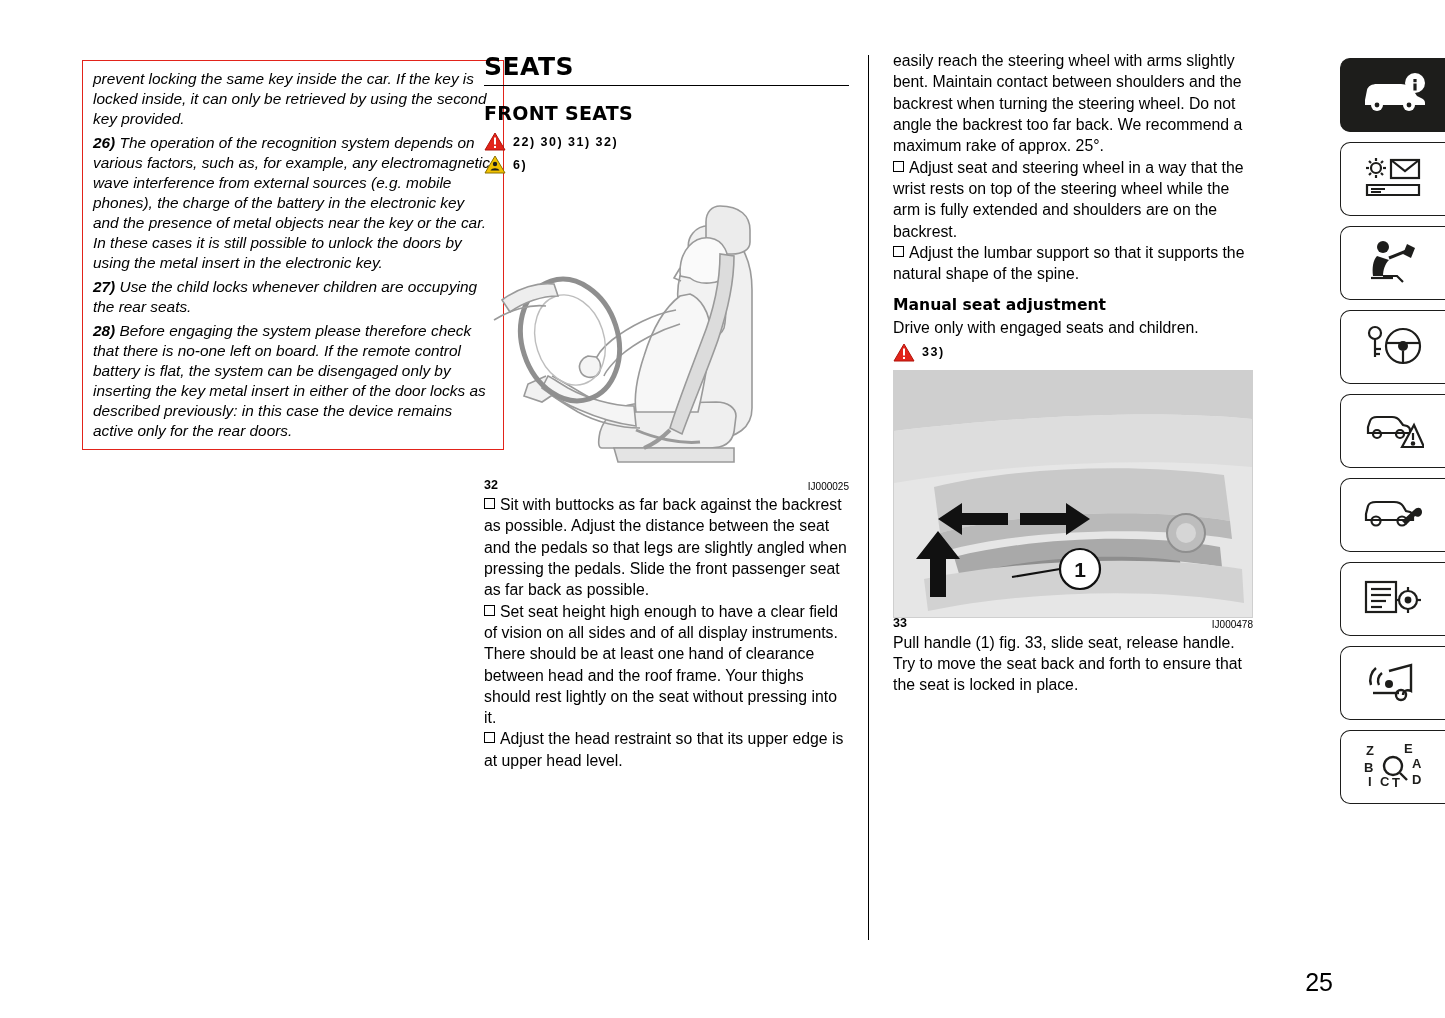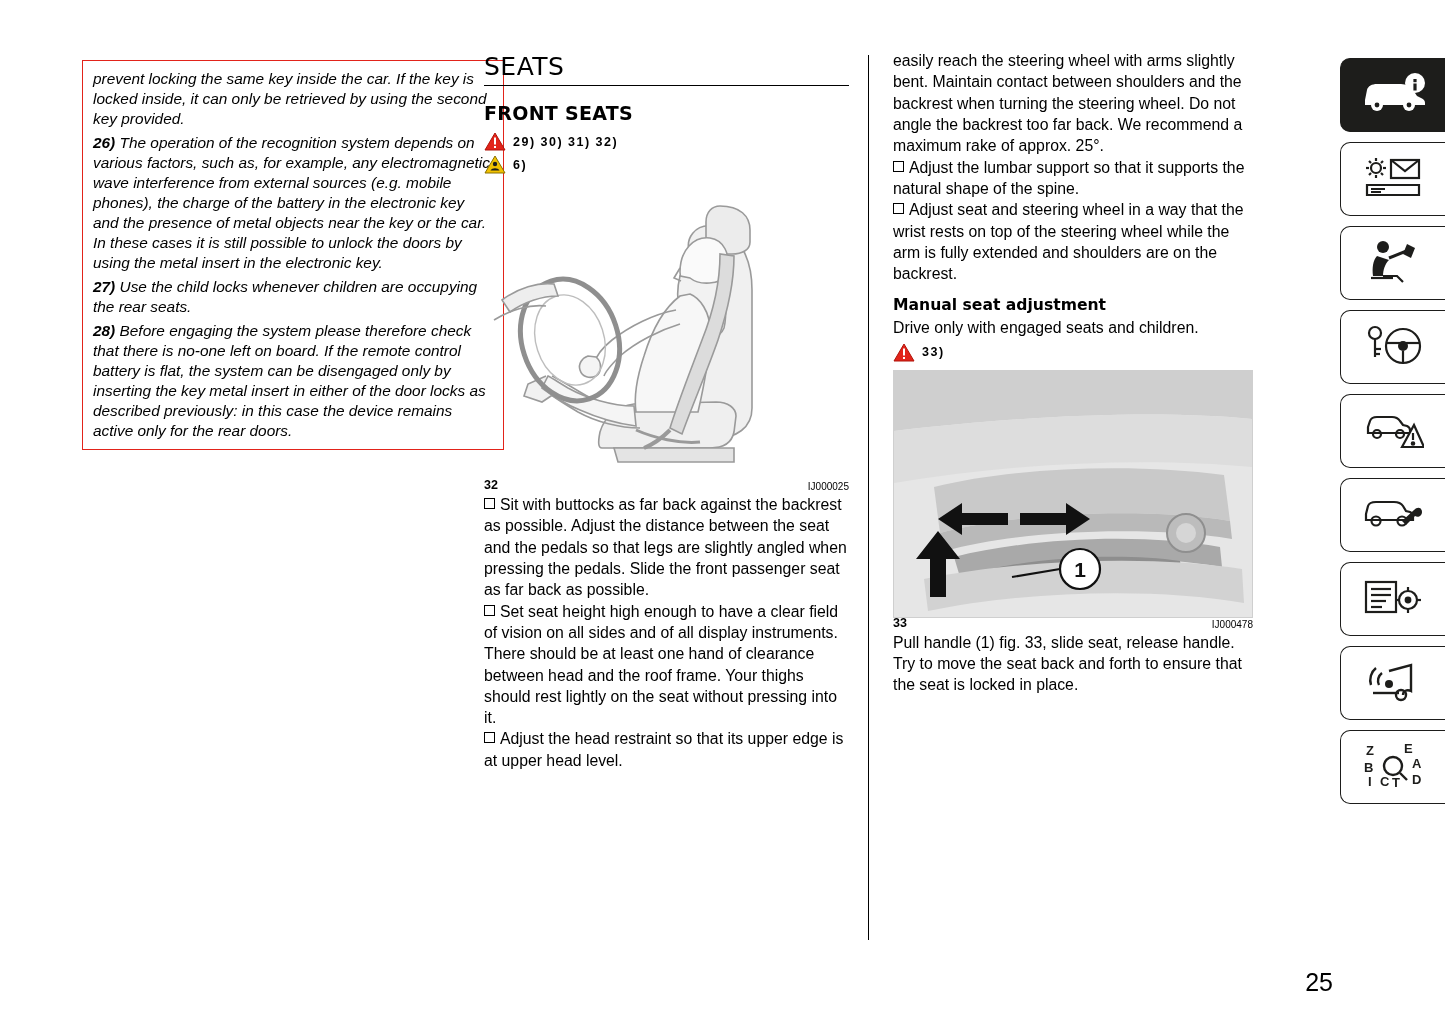--- a/index.html
+++ b/index.html
@@ -47,21 +47,21 @@
 
   
   .col-mid {
     position: absolute;
     left: 484px;
     top: 52px;
     width: 365px;
   }
   h1.sec-title {
     font-size: 25px;
-    font-weight: normal;
+    font-weight: bold;
     letter-spacing: 0.5px;
     margin: 0 0 4px 0;
     font-family: "DejaVu Sans", sans-serif;
   }
   .rule {
     border: none;
     border-top: 1.6px solid #000;
     margin: 0 0 12px 0;
   }
   h2.sub-title {
@@ -207,21 +207,21 @@
     <h2 class="sub-title">FRONT SEATS</h2>
 
     <div class="ref-line">
       <span class="tri">
         <svg width="22" height="19" viewBox="0 0 22 19">
           <polygon points="11,1 21,18 1,18" fill="#e2231a" stroke="#b01309" stroke-width="1"></polygon>
           <rect x="10" y="5.5" width="2" height="7" fill="#fff"></rect>
           <rect x="10" y="14" width="2" height="2" fill="#fff"></rect>
         </svg>
       </span>
-      <span class="refs">29) 30) 31) 32)</span>
+      <span class="refs">22) 30) 31) 32)</span>
     </div>
 
     <div class="ref-line">
       <span class="tri">
         <svg width="22" height="19" viewBox="0 0 22 19">
           <polygon points="11,1 21,18 1,18" fill="#f2c200" stroke="#8a7000" stroke-width="1"></polygon>
           <circle cx="11" cy="9" r="2.2" fill="#1d1d1b"></circle>
           <path d="M6.5 15.5 C8 12.5, 14 12.5, 15.5 15.5 Z" fill="#1d1d1b"></path>
         </svg>
       </span>
@@ -283,22 +283,22 @@
       <p><span class="sq"></span><span>Set seat height high enough to have a clear field of vision on all sides and of all display instruments. There should be at least one hand of clearance between head and the roof frame. Your thighs should rest lightly on the seat without pressing into it.</span></p>
       <p><span class="sq"></span><span>Adjust the head restraint so that its upper edge is at upper head level.</span></p>
     </div>
   </div>
 
   <div class="vdiv"></div>
 
   <div class="col-right">
     <div class="body-text">
       <p>easily reach the steering wheel with arms slightly bent. Maintain contact between shoulders and the backrest when turning the steering wheel. Do not angle the backrest too far back. We recommend a maximum rake of approx. 25°.</p>
+      <p><span class="sq"></span><span>Adjust seat and steering wheel in a way that the wrist rests on top of the steering wheel while the arm is fully extended and shoulders are on the backrest.</span></p>
       <p><span class="sq"></span><span>Adjust the lumbar support so that it supports the natural shape of the spine.</span></p>
-      <p><span class="sq"></span><span>Adjust seat and steering wheel in a way that the wrist rests on top of the steering wheel while the arm is fully extended and shoulders are on the backrest.</span></p>
     </div>
 
     <h3 class="mini-title">Manual seat adjustment</h3>
     <div class="body-text">
       <p>Drive only with engaged seats and children.</p>
     </div>
 
 
     <div class="ref-line">
       <span class="tri">

